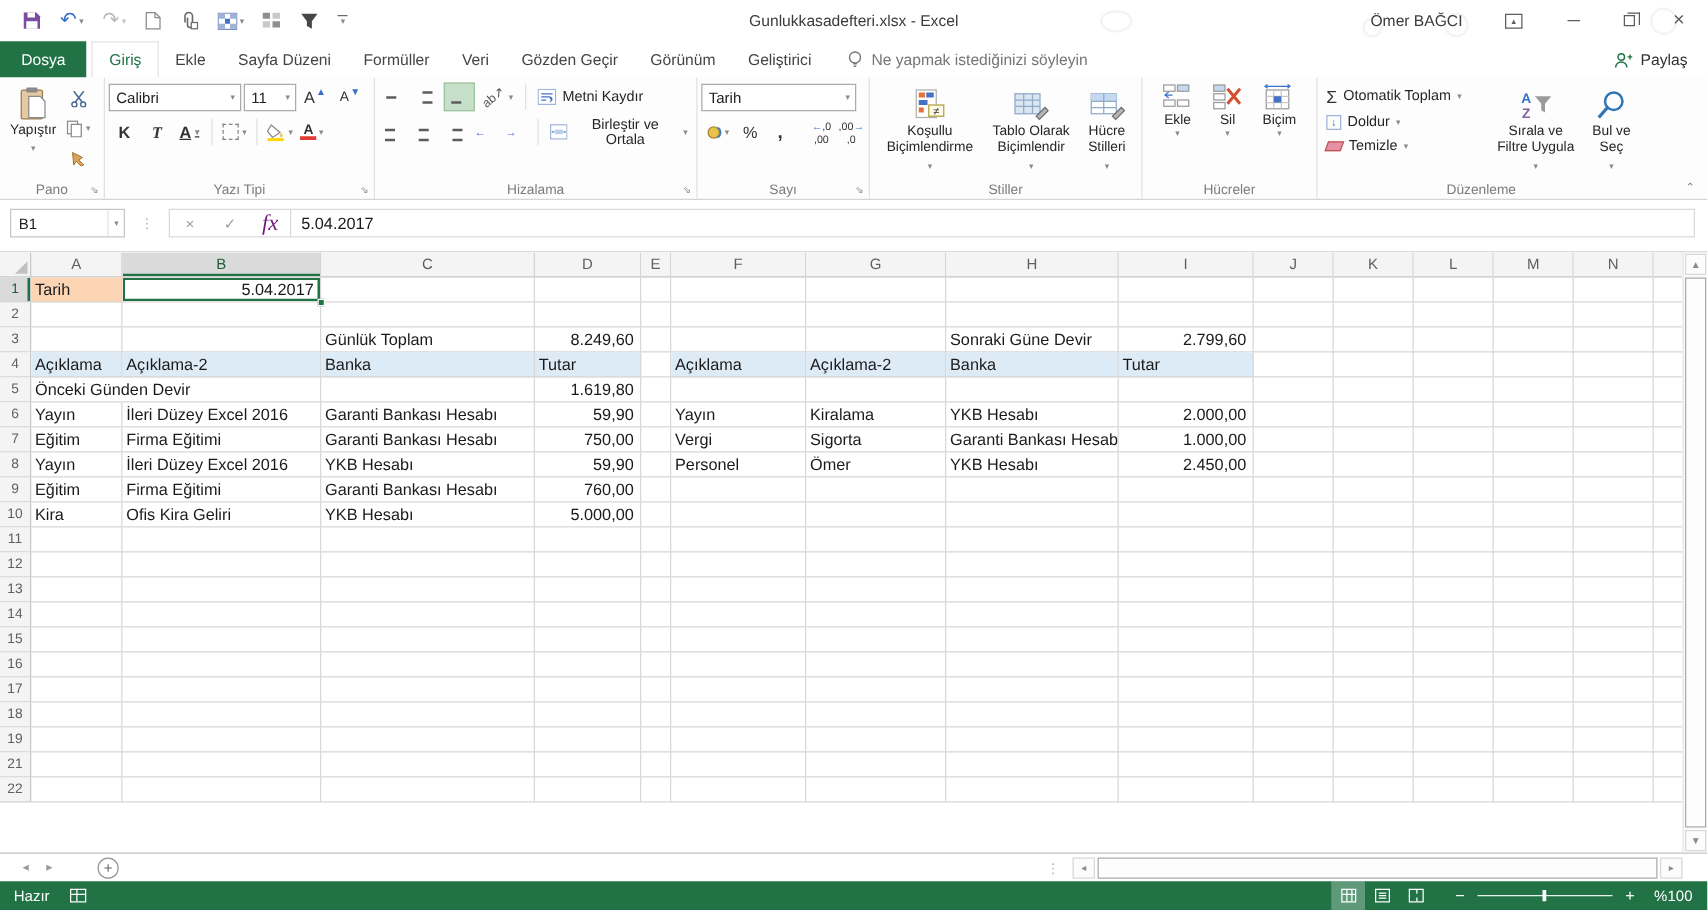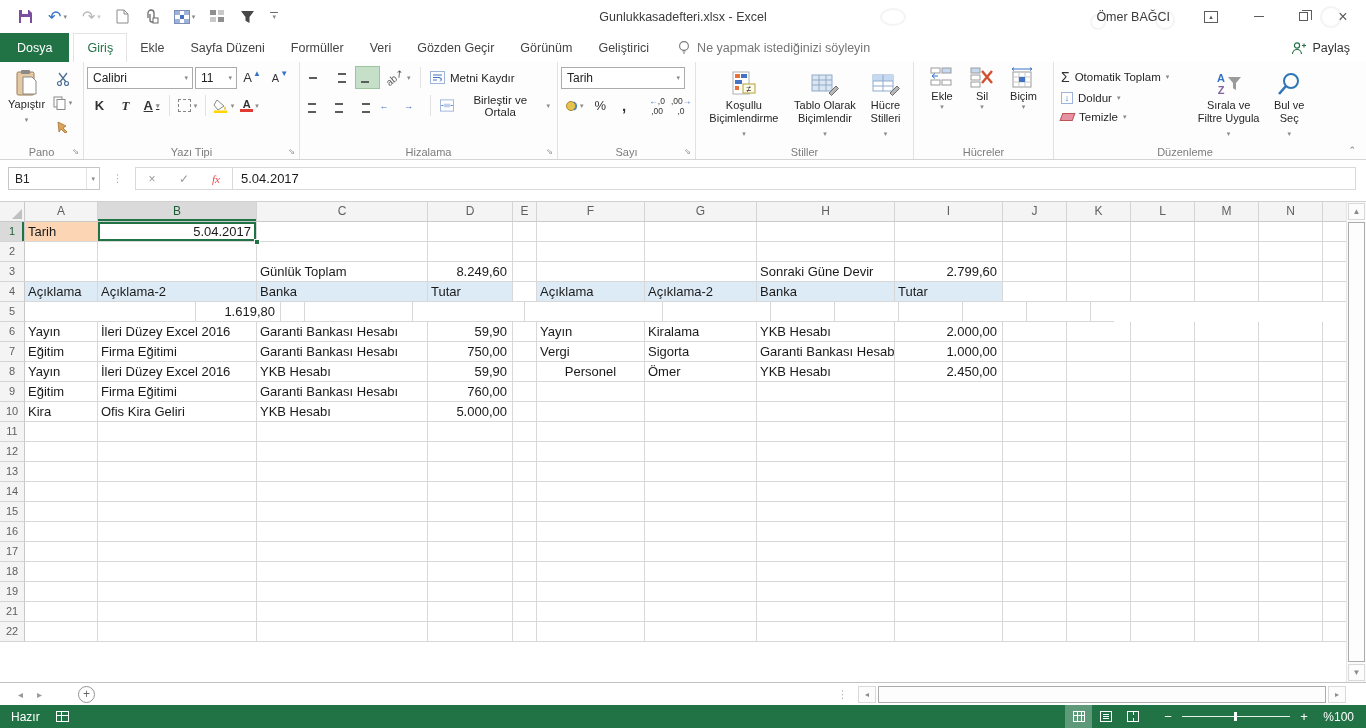--- a/index.html
+++ b/index.html
@@ -54,21 +54,21 @@
   .medbtn{display:flex;flex-direction:column;align-items:center;font-size:11px;gap:1px;background:none;border:none;font-family:inherit;padding:2px 8px;color:#262626}
   .collapse-chevron{position:absolute;right:10px;bottom:4px;color:#777;font-size:9px}
 
   
   .fstrip{position:absolute;top:160px;left:0;width:1366px;height:42px;background:#fff;border-bottom:1px solid #d0d0d0;display:flex;align-items:center;padding:0 10px 4px 8px}
   .namebox{width:92px;height:23px;border:1px solid #c6c6c6;background:#fff;display:flex;align-items:center;font-size:12px;padding-left:6px;color:#222}
   .namebox .dd8{margin-left:auto;border-left:1px solid #e3e3e3;height:100%;display:flex;align-items:center;padding:0 4px}
   .fdots{color:#b0b0b0;font-size:11px;padding:0 12px}
   .fwrap{flex:1;height:23px;border:1px solid #d9d9d9;background:#fff;display:flex;align-items:center}
   .fbtn{width:32px;text-align:center;font-size:12px;color:#9b9b9b;background:none;border:none;font-family:inherit}
-  .fxl{font-family:"Liberation Serif",serif;font-style:italic;color:#ef4444;font-size:11px}
+  .fxl{font-family:"Liberation Serif",serif;font-style:italic;color:#701a75;font-size:18px}
   .fsep{width:1px;height:100%;background:#d9d9d9;margin-right:8px}
   .fval{font-size:13px;color:#1a1a1a}
 
   
   #grid{position:absolute;top:202px;left:0;width:1346px;height:480px;overflow:hidden;background:#fff;font-size:13px;color:#1a1a1a}
   .g-hrow,.g-row{display:flex}
   .g-hrow{height:20px}
   .g-row{height:20px}
   .g-corner{width:25px;background:#f4f4f4;border-right:1px solid #c9c9c9;border-bottom:1px solid #c9c9c9;position:relative}
   .g-corner::after{content:'';position:absolute;right:2px;bottom:2px;border-style:solid;border-width:0 0 10px 10px;border-color:transparent transparent #c0c0c0 transparent}
@@ -708,20 +708,23 @@
         </div>
         <div class="g-cell" style="width: 64px;"></div>
         <div class="g-cell" style="width: 64px;"></div>
         <div class="g-cell" style="width: 64px;"></div>
         <div class="g-cell" style="width: 64px;"></div>
         <div class="g-cell" style="width: 64px;"></div>
         <div class="g-cell g-fill" style="width: 23px;"></div>
       </div>
       <div class="g-row">
         <div class="g-rowhead">5</div>
+        <div class="g-cell" style="width: 232px;">
+          <span class="ct">Önceki Günden Devir</span>
+        </div>
         <div class="g-cell" style="width: 171px;"></div>
         <div class="g-cell ar" style="width: 85px;">
           <span class="ct">1.619,80</span>
         </div>
         <div class="g-cell" style="width: 24px;"></div>
         <div class="g-cell" style="width: 108px;"></div>
         <div class="g-cell" style="width: 112px;"></div>
         <div class="g-cell" style="width: 138px;"></div>
         <div class="g-cell" style="width: 108px;"></div>
         <div class="g-cell" style="width: 64px;"></div>
@@ -807,21 +810,21 @@
         <div class="g-cell" style="width: 159px;">
           <span class="ct">İleri Düzey Excel 2016</span>
         </div>
         <div class="g-cell" style="width: 171px;">
           <span class="ct">YKB Hesabı</span>
         </div>
         <div class="g-cell ar" style="width: 85px;">
           <span class="ct">59,90</span>
         </div>
         <div class="g-cell" style="width: 24px;"></div>
-        <div class="g-cell" style="width: 108px; text-align: center;">
+        <div class="g-cell" style="width: 108px;">
           <span class="ct">Personel</span>
         </div>
         <div class="g-cell" style="width: 112px;">
           <span class="ct">Ömer</span>
         </div>
         <div class="g-cell" style="width: 138px;">
           <span class="ct">YKB Hesabı</span>
         </div>
         <div class="g-cell ar" style="width: 108px;">
           <span class="ct">2.450,00</span>

